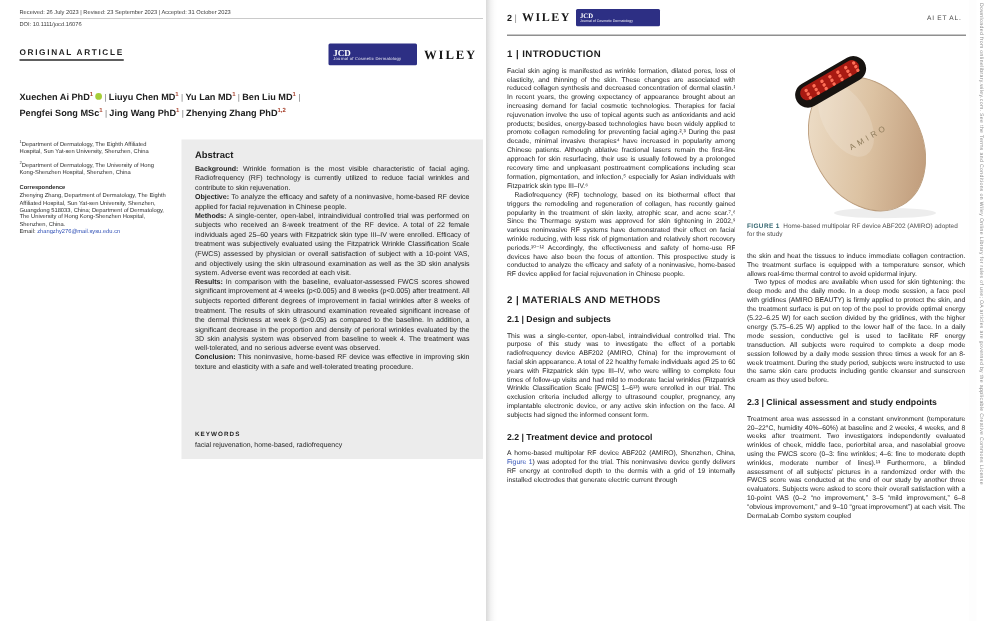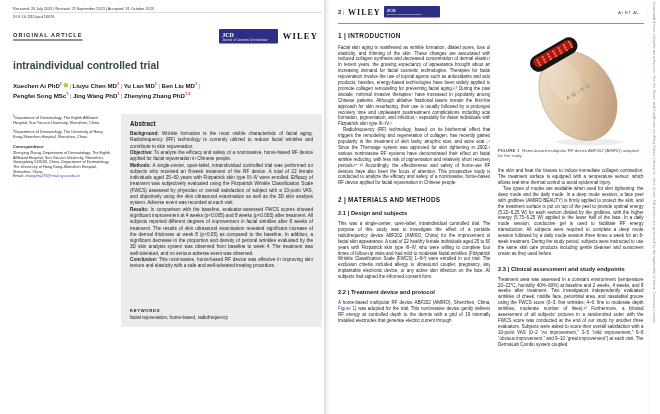--- a/index.html
+++ b/index.html
@@ -116,21 +116,20 @@
             <span class="jcd">
               <span class="mono">JCD</span>
               <span class="jname">Journal of Cosmetic Dermatology</span>
             </span>
             <span class="wiley">WILEY</span>
           </span>
         </div>
       </div>
 
       <h1 class="title">
-        <span>intraindividual controlled trial</span>
       </h1>
 
       <div class="authors-wrap">
         <div class="z authors">
           <div class="arow1">
             <span class="author"><span>Xuechen Ai PhD</span><sup>1</sup><span class="orcid"></span></span><span class="author"><span>Liuyu Chen MD</span><sup>1</sup></span><span class="author"><span>Yu Lan MD</span><sup>1</sup></span><span class="author"><span>Ben Liu MD</span><sup>1</sup></span>
           </div>
           <div class="arow2">
             <span class="author"><span>Pengfei Song MSc</span><sup>1</sup></span><span class="author"><span>Jing Wang PhD</span><sup>1</sup></span><span class="author"><span>Zhenying Zhang PhD</span><sup>1,2</sup></span>
           </div>

